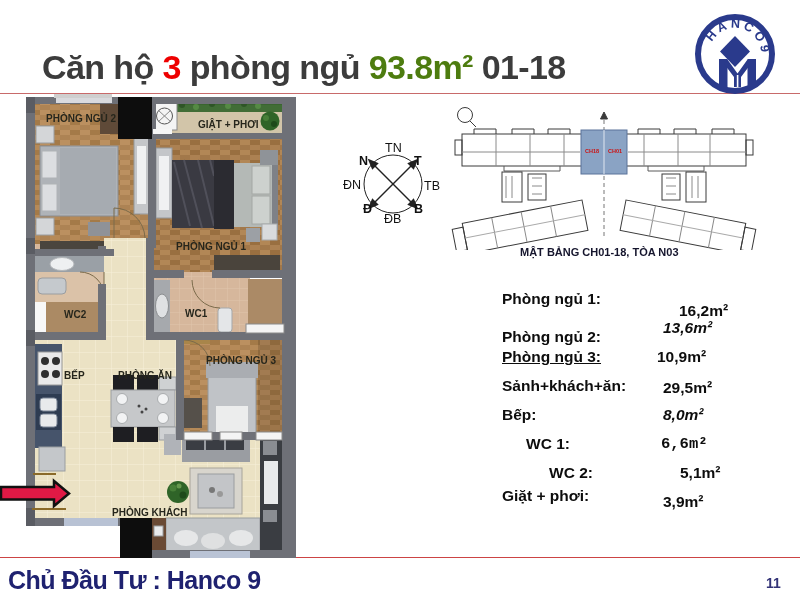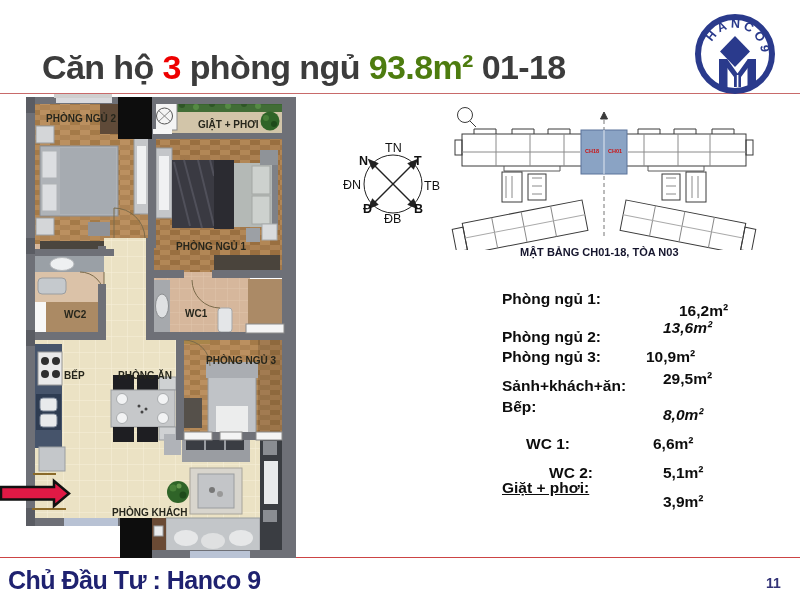--- a/index.html
+++ b/index.html
@@ -430,30 +430,30 @@
     </g>
   </svg>
 
   <div class="abs" style="left:520px;top:246px;font-size:11px;font-weight:bold;color:#15152d;white-space:nowrap;">MẬT BẢNG CH01-18, TÒA N03</div>
 
   <div id="list" style="position:absolute;left:502px;top:290px;width:240px;font-size:15.5px;font-weight:bold;color:#0d0d0d;">
     <div class="abs" style="top:0px;">Phòng ngủ 1:</div>
       <div class="abs" style="left:161px;top:12px;margin-left:16px;">16,2m²</div>
     <div class="abs" style="top:38px;">Phòng ngủ 2:</div>
       <div class="abs" style="left:161px;top:29px;font-style:italic;">13,6m²</div>
-    <div class="abs" style="top:58px;">Phòng ngủ 3:</div>
-      <div class="abs" style="left:144px;top:58px;">10,9m²</div>
+    <div class="abs" style="top:58px;text-decoration:underline;">Phòng ngủ 3:</div>
+      <div class="abs" style="left:155px;top:58px;">10,9m²</div>
     <div class="abs" style="top:87px;">Sảnh+khách+ăn:</div>
-      <div class="abs" style="left:161px;top:80px;">29,5m²</div>
-    <div class="abs" style="top:108px;">Bếp:</div>
+      <div class="abs" style="left:161px;top:89px;">29,5m²</div>
+    <div class="abs" style="top:116px;">Bếp:</div>
       <div class="abs" style="left:161px;top:116px;font-style:italic;">8,0m²</div>
     <div class="abs" style="top:145px;margin-left:24px;">WC 1:</div>
-      <div class="abs" style="left:151px;top:145px;">6,6m²</div>
+      <div class="abs" style="left:159px;top:145px;font-family:Liberation Mono, monospace;">6,6m²</div>
     <div class="abs" style="top:174px;margin-left:47px;">WC 2:</div>
-      <div class="abs" style="left:161px;top:174px;">5,1m²</div>
-    <div class="abs" style="top:189px;text-decoration:underline;">Giặt + phơi:</div>
+      <div class="abs" style="left:178px;top:174px;">5,1m²</div>
+    <div class="abs" style="top:197px;">Giặt + phơi:</div>
       <div class="abs" style="left:161px;top:203px;">3,9m²</div>
   </div>
 
   <div class="abs" style="left:8px;top:568px;font-size:25px;font-weight:bold;color:#1f2270;line-height:25px;letter-spacing:-0.5px;">Chủ Đầu Tư : Hanco 9</div>
 
   <div class="abs" style="left:766px;top:575px;font-size:14px;font-weight:bold;color:#333377;">11</div>
 </div>
 
 </body></html>

